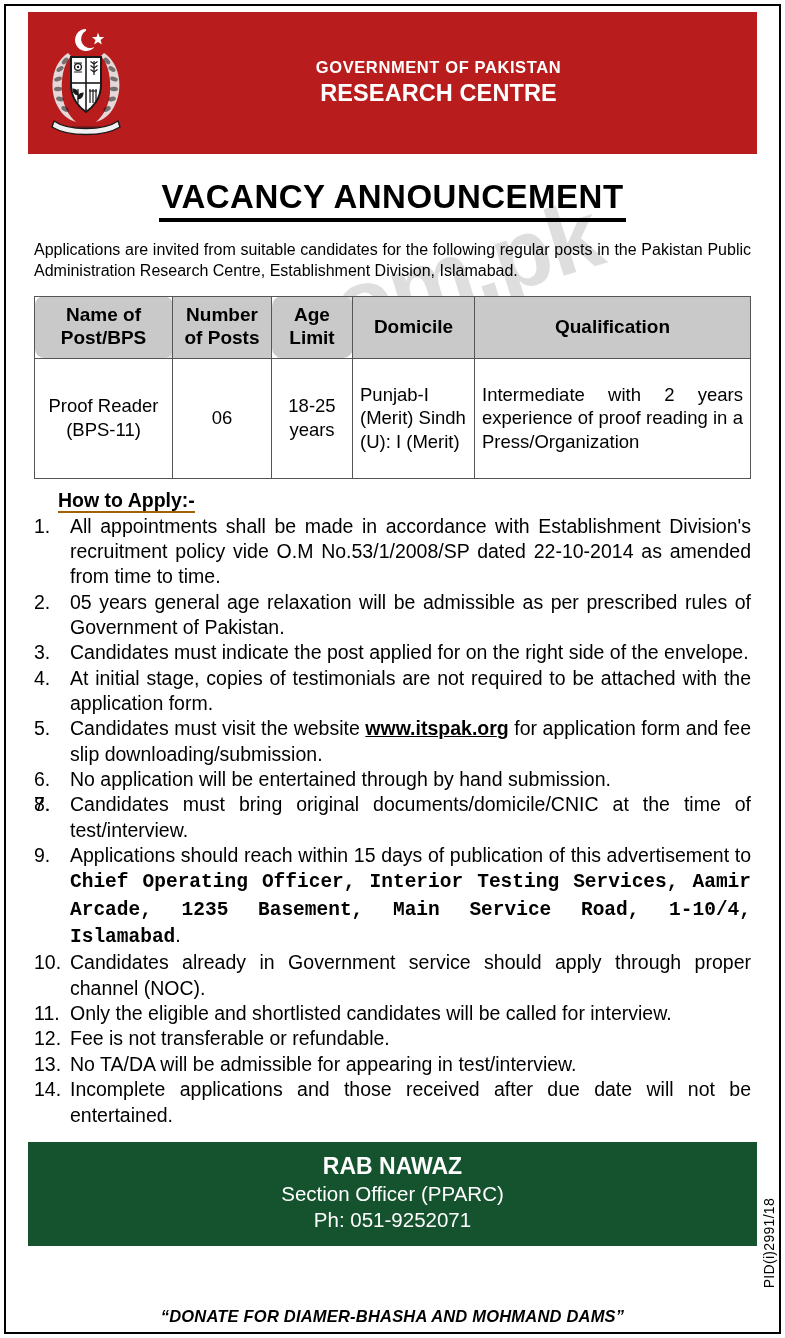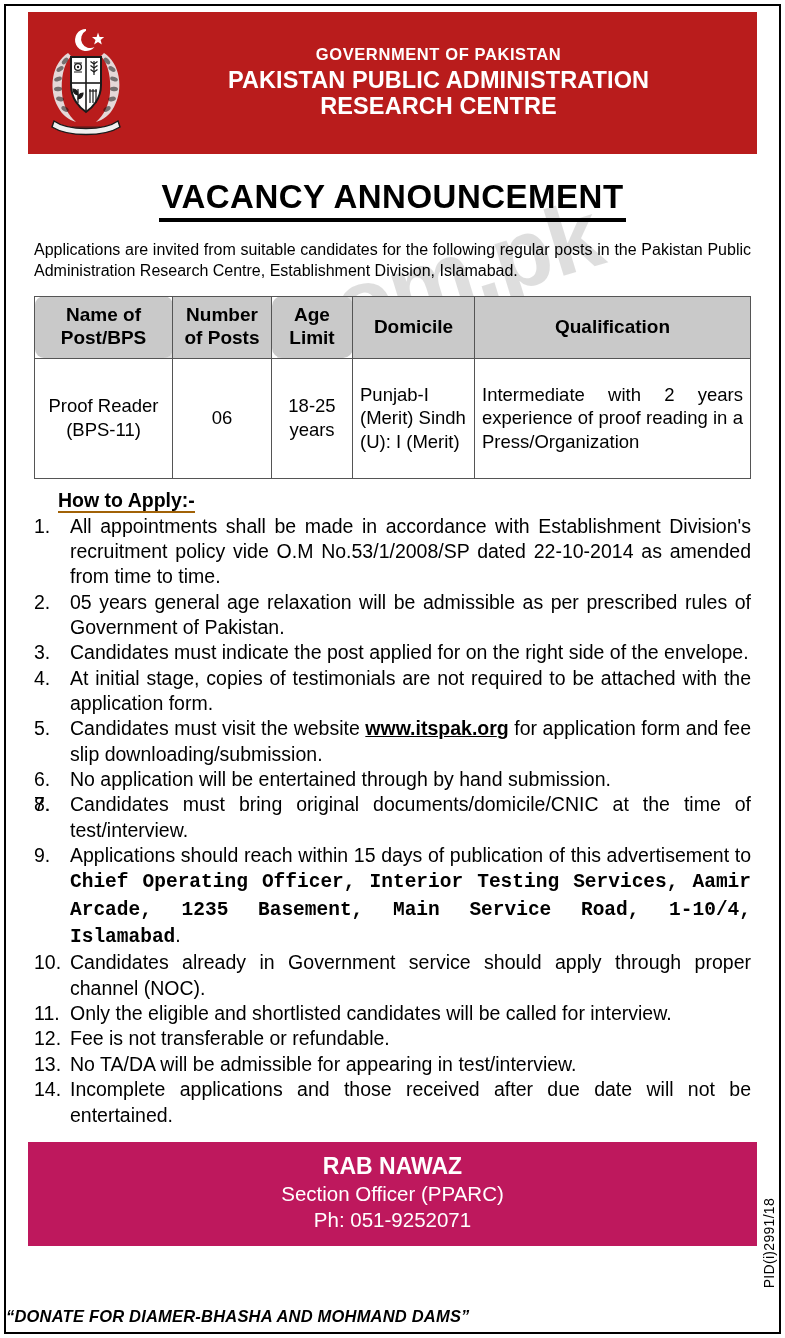--- a/index.html
+++ b/index.html
@@ -197,21 +197,21 @@
     text-align: left;
   }
   ol.apply-list > li.wide .num { width: 31px; }
   .b { font-weight: bold; font-family: Liberation Mono, monospace; }
   .lnk { font-weight: bold; text-decoration: underline; }
   .lnk-tail { font-weight: bold; }
 
   
   .sig-band {
     margin: 14px 22px 0 22px;
-    background: #be185d;
+    background: #14532d;
     color: #fff;
     text-align: center;
     padding: 10px 0 12px 0;
   }
   .sig-name {
     font-size: 23px;
     font-weight: bold;
     line-height: 1.25;
   }
   .sig-role {
@@ -222,20 +222,21 @@
     font-size: 20.5px;
     line-height: 1.3;
   }
 
   
   .donate {
     position: absolute;
     left: 0;
     right: 0;
     bottom: 6px;
+    text-align: center;
     font-size: 16.5px;
     font-weight: bold;
     font-style: italic;
     letter-spacing: 0.2px;
   }
 
   
   .pid {
     position: absolute;
     right: 2px;
@@ -316,21 +317,20 @@
             <path d="M51 68 h8"></path>
           </g>
 
           <path d="M16 98 C30 108 66 108 80 98 L82 104 C66 114 30 114 14 104 Z" fill="#f0f0f0" stroke="#1a1a1a" stroke-width="1.4"></path>
           <path d="M34 104 h28" stroke="#1a1a1a" stroke-width="1.1" opacity="0.65"></path>
         </svg>
       </div>
 
       <div class="header-text">
         <div class="hdr-gov">GOVERNMENT OF PAKISTAN</div>
-        <div class="hdr-sub1">PAKISTAN PUBLIC ADMINISTRATION</div>
         <div class="hdr-sub2">RESEARCH CENTRE</div>
       </div>
     </div>
 
     <div class="vacancy-title">
       <span>VACANCY ANNOUNCEMENT</span>
     </div>
 
     <div class="intro">Applications are invited from suitable candidates for the following regular posts in the Pakistan Public Administration Research Centre, Establishment Division, Islamabad.</div>
 

